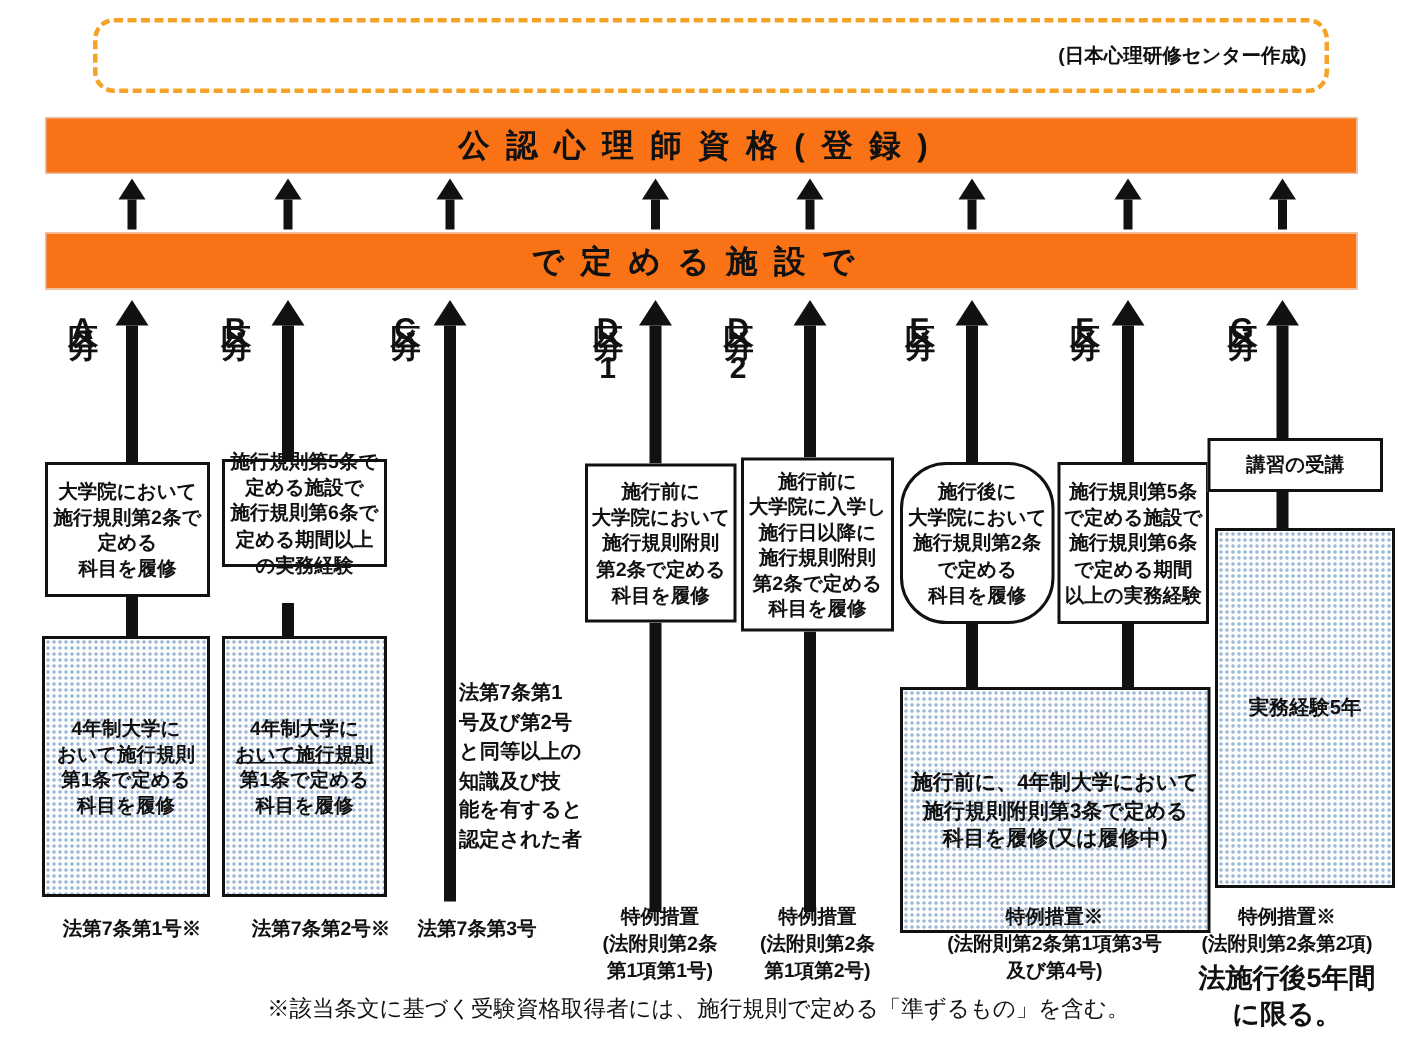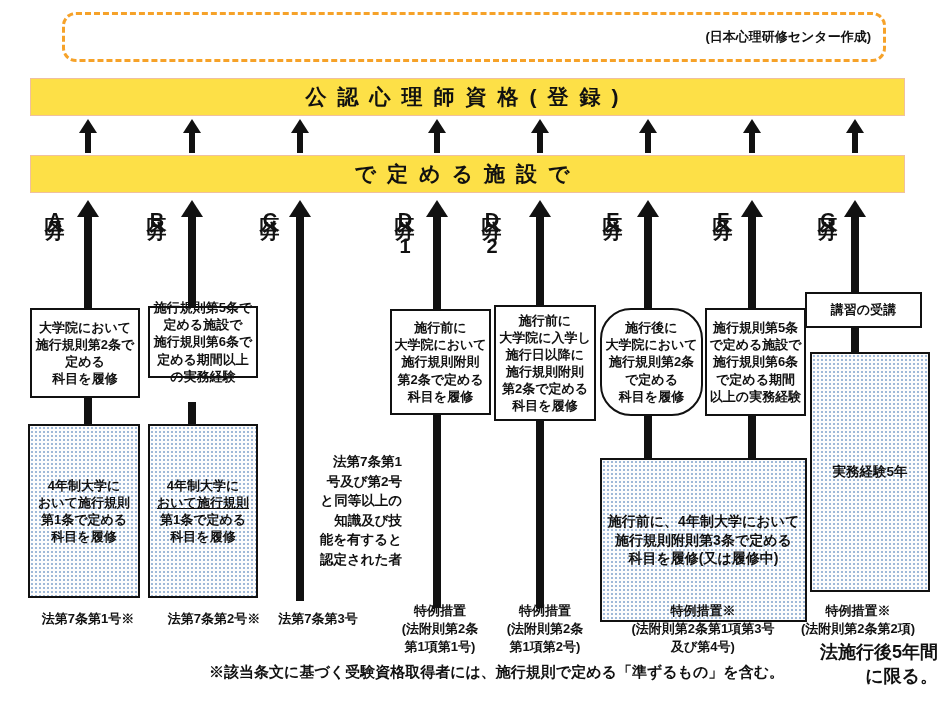--- a/index.html
+++ b/index.html
@@ -8,21 +8,21 @@
   #canvas { position:relative; width:939px; height:701px; background:#fff; overflow:hidden; }
 
   .titlebox { position:absolute; left:62px; top:12px; width:824px; height:50px;
     border:3px dashed #F6A229; border-radius:14px;
     display:flex; align-items:center; justify-content:center; background:#fff; }
   .title { font-size:25px; font-weight:bold; letter-spacing:1px; margin-right:130px; }
   .credit { position:absolute; right:12px; top:50%; transform:translateY(-50%);
     font-size:13px; font-weight:bold;margin-left:39px; }
 
   .bar { position:absolute; left:30px; width:875px; height:38px;
-    background:#fde047; border:1px solid #F0C09E;
+    background:#f97316; border:1px solid #F0C09E;
     display:flex; align-items:center; justify-content:center;
     font-size:21px; font-weight:bold; letter-spacing:11px; z-index:1; }
 
   .uparrow { position:absolute; width:22px; display:flex; flex-direction:column;
     align-items:center; z-index:1; }
   .uparrow .ah { width:0; height:0; border-left:11px solid transparent;
     border-right:11px solid transparent; border-bottom:17px solid #111; }
   .uparrow .as { width:8px; flex:1; background:#111; }
   .uparrow.sm { width:18px; }
   .uparrow.sm .ah { border-left:9px solid transparent; border-right:9px solid transparent;
@@ -36,29 +36,29 @@
   .box { position:absolute; border:2px solid #111; background:#fff;
     display:flex; align-items:center; justify-content:center; text-align:center; z-index:2; }
   .box.dotted { background-color:#FDFDFD;
     background-image:radial-gradient(circle, #9FB9D8 0.9px, rgba(0,0,0,0) 1.4px);
     background-size:4px 4px; }
   .btxt { font-size:13px; font-weight:bold; line-height:1.32; }
   .pre { white-space:pre-line; }
   .ul { text-decoration:underline; }
 
   .freetext { position:absolute; font-size:13.5px; font-weight:bold; line-height:1.45;
-    white-space:pre-line; z-index:2; text-align:right; }
+    white-space:pre-line; z-index:2; text-align:left; }
 
   .law { position:absolute; font-size:13px; font-weight:bold; text-align:center;
     white-space:pre-line; line-height:1.4; z-index:3; }
-  .law-big { position:absolute; font-size:18px; font-weight:bold; text-align:right;
+  .law-big { position:absolute; font-size:18px; font-weight:bold; text-align:center;
     white-space:pre-line; line-height:1.35; z-index:3; }
 
-  .footnote { position:absolute; left:178px; top:663px; width:606px; text-align:right;
-    font-size:15px; font-weight:bold; z-index:3; }
+  .footnote { position:absolute; left:178px; top:663px; width:606px; text-align:left;
+    font-size:15px; font-weight:normal; z-index:3; }
 </style>
 </head>
 <body>
 
 <div id="canvas">
 
   <div class="titlebox">
     <span class="credit">(日本心理研修センター作成)</span>
   </div>
 

